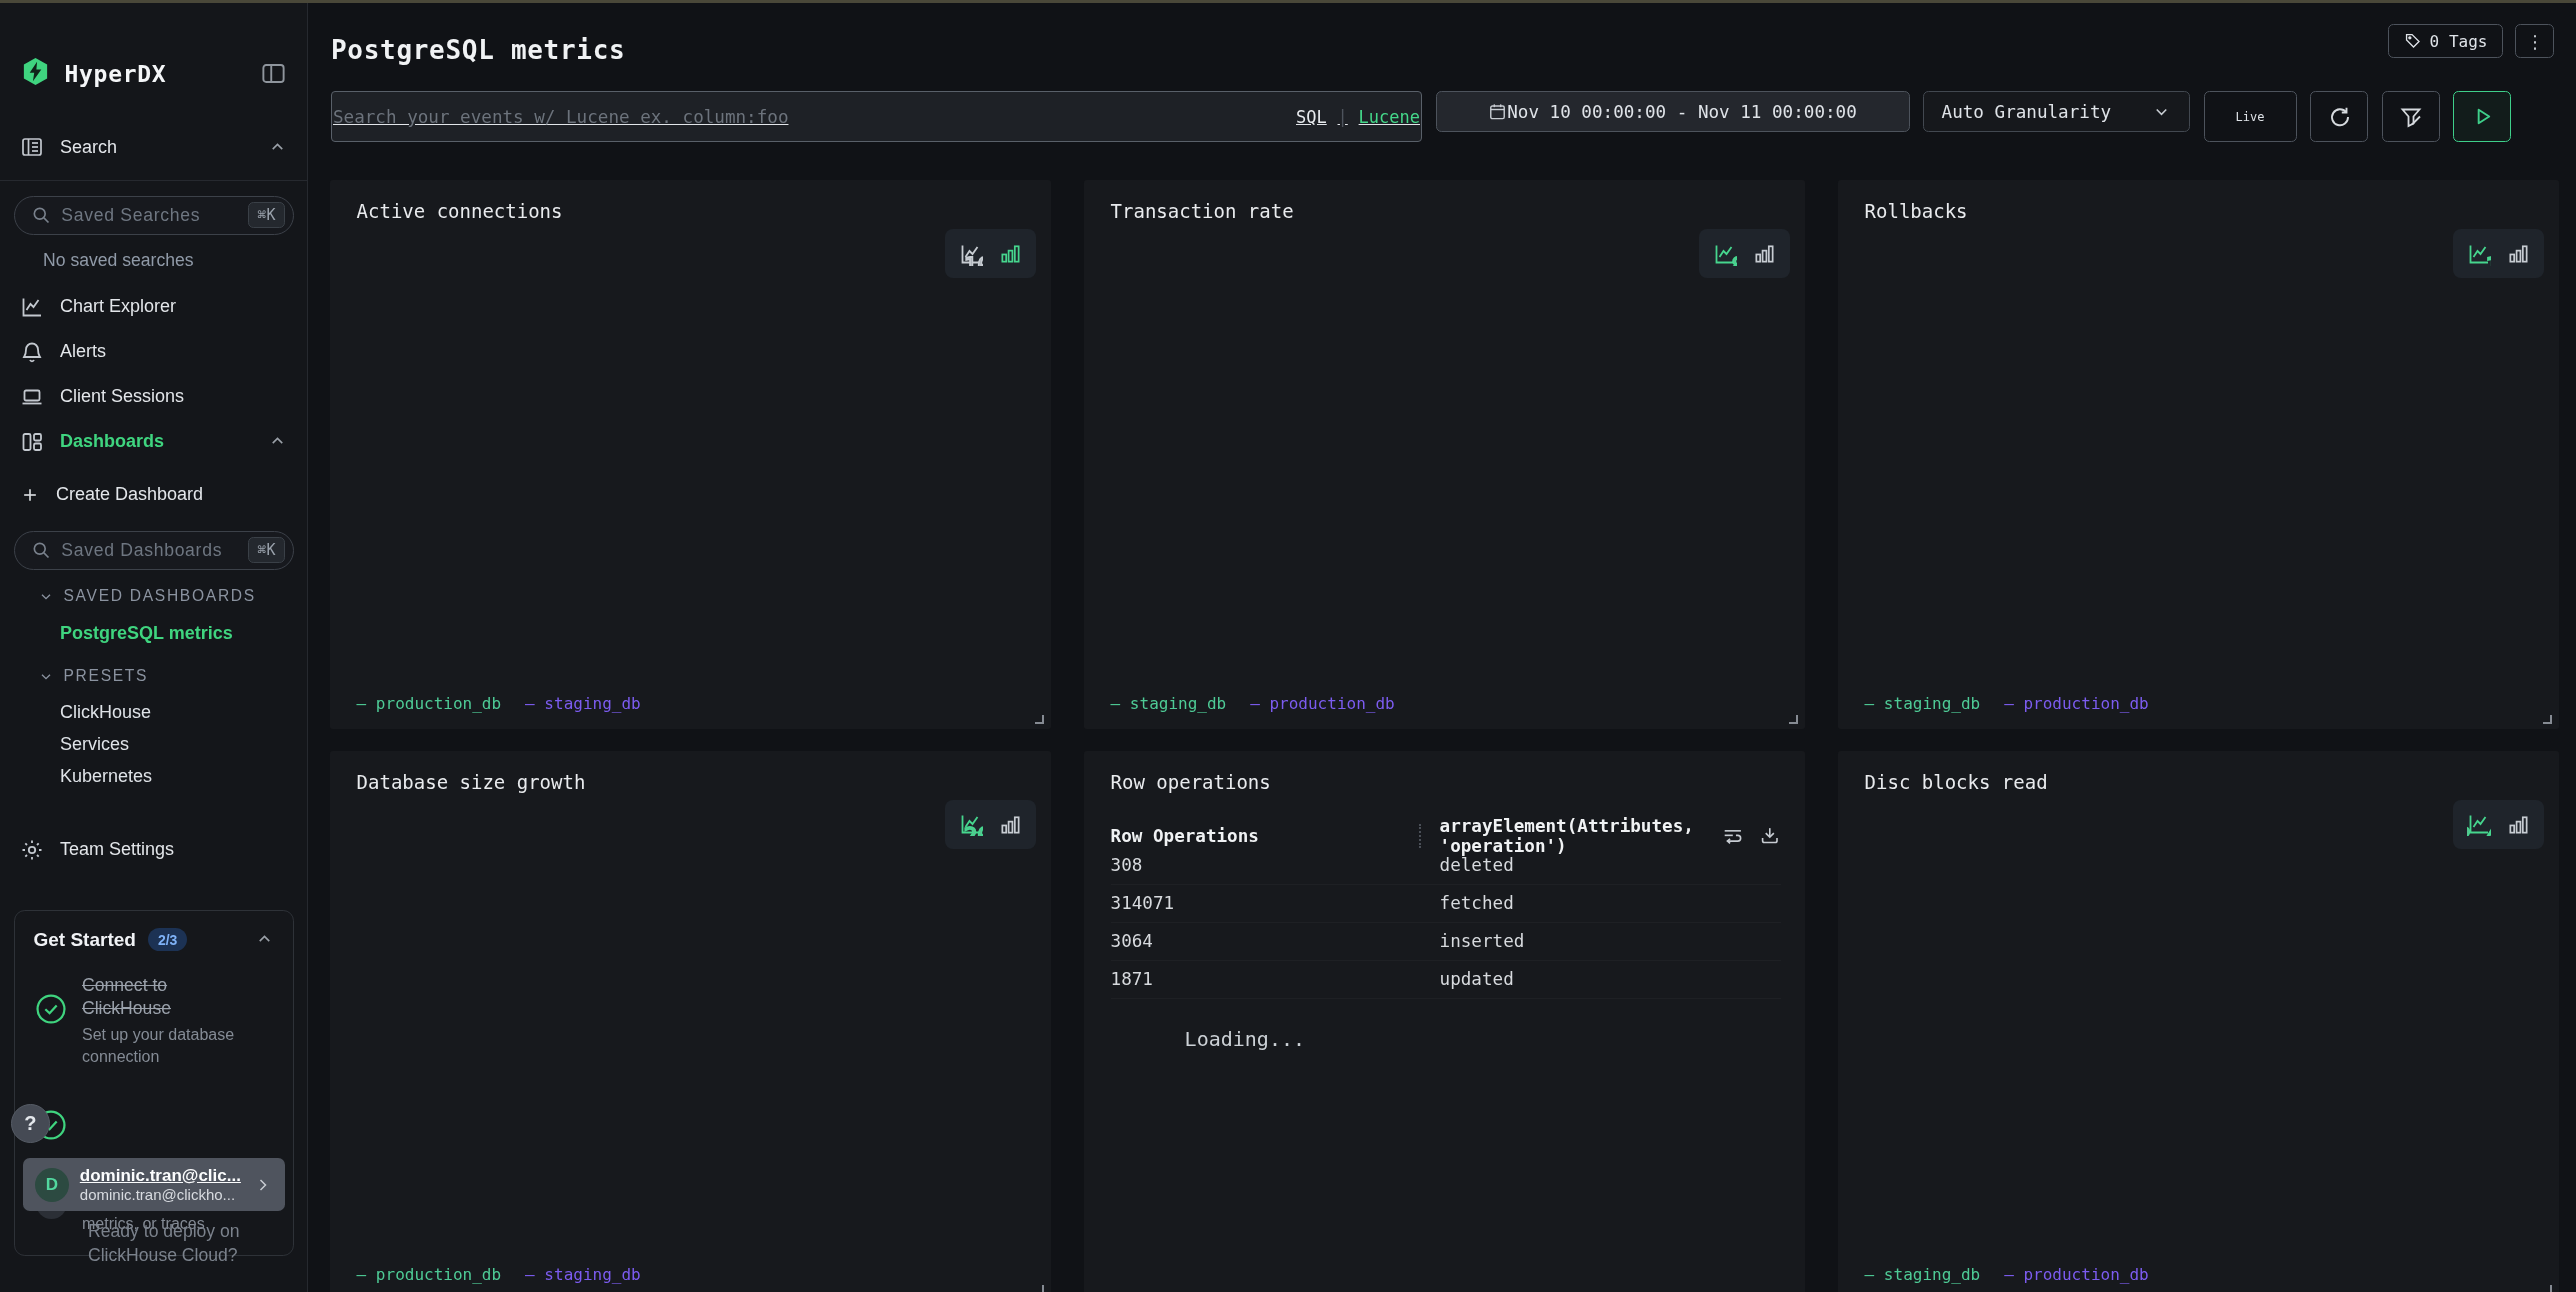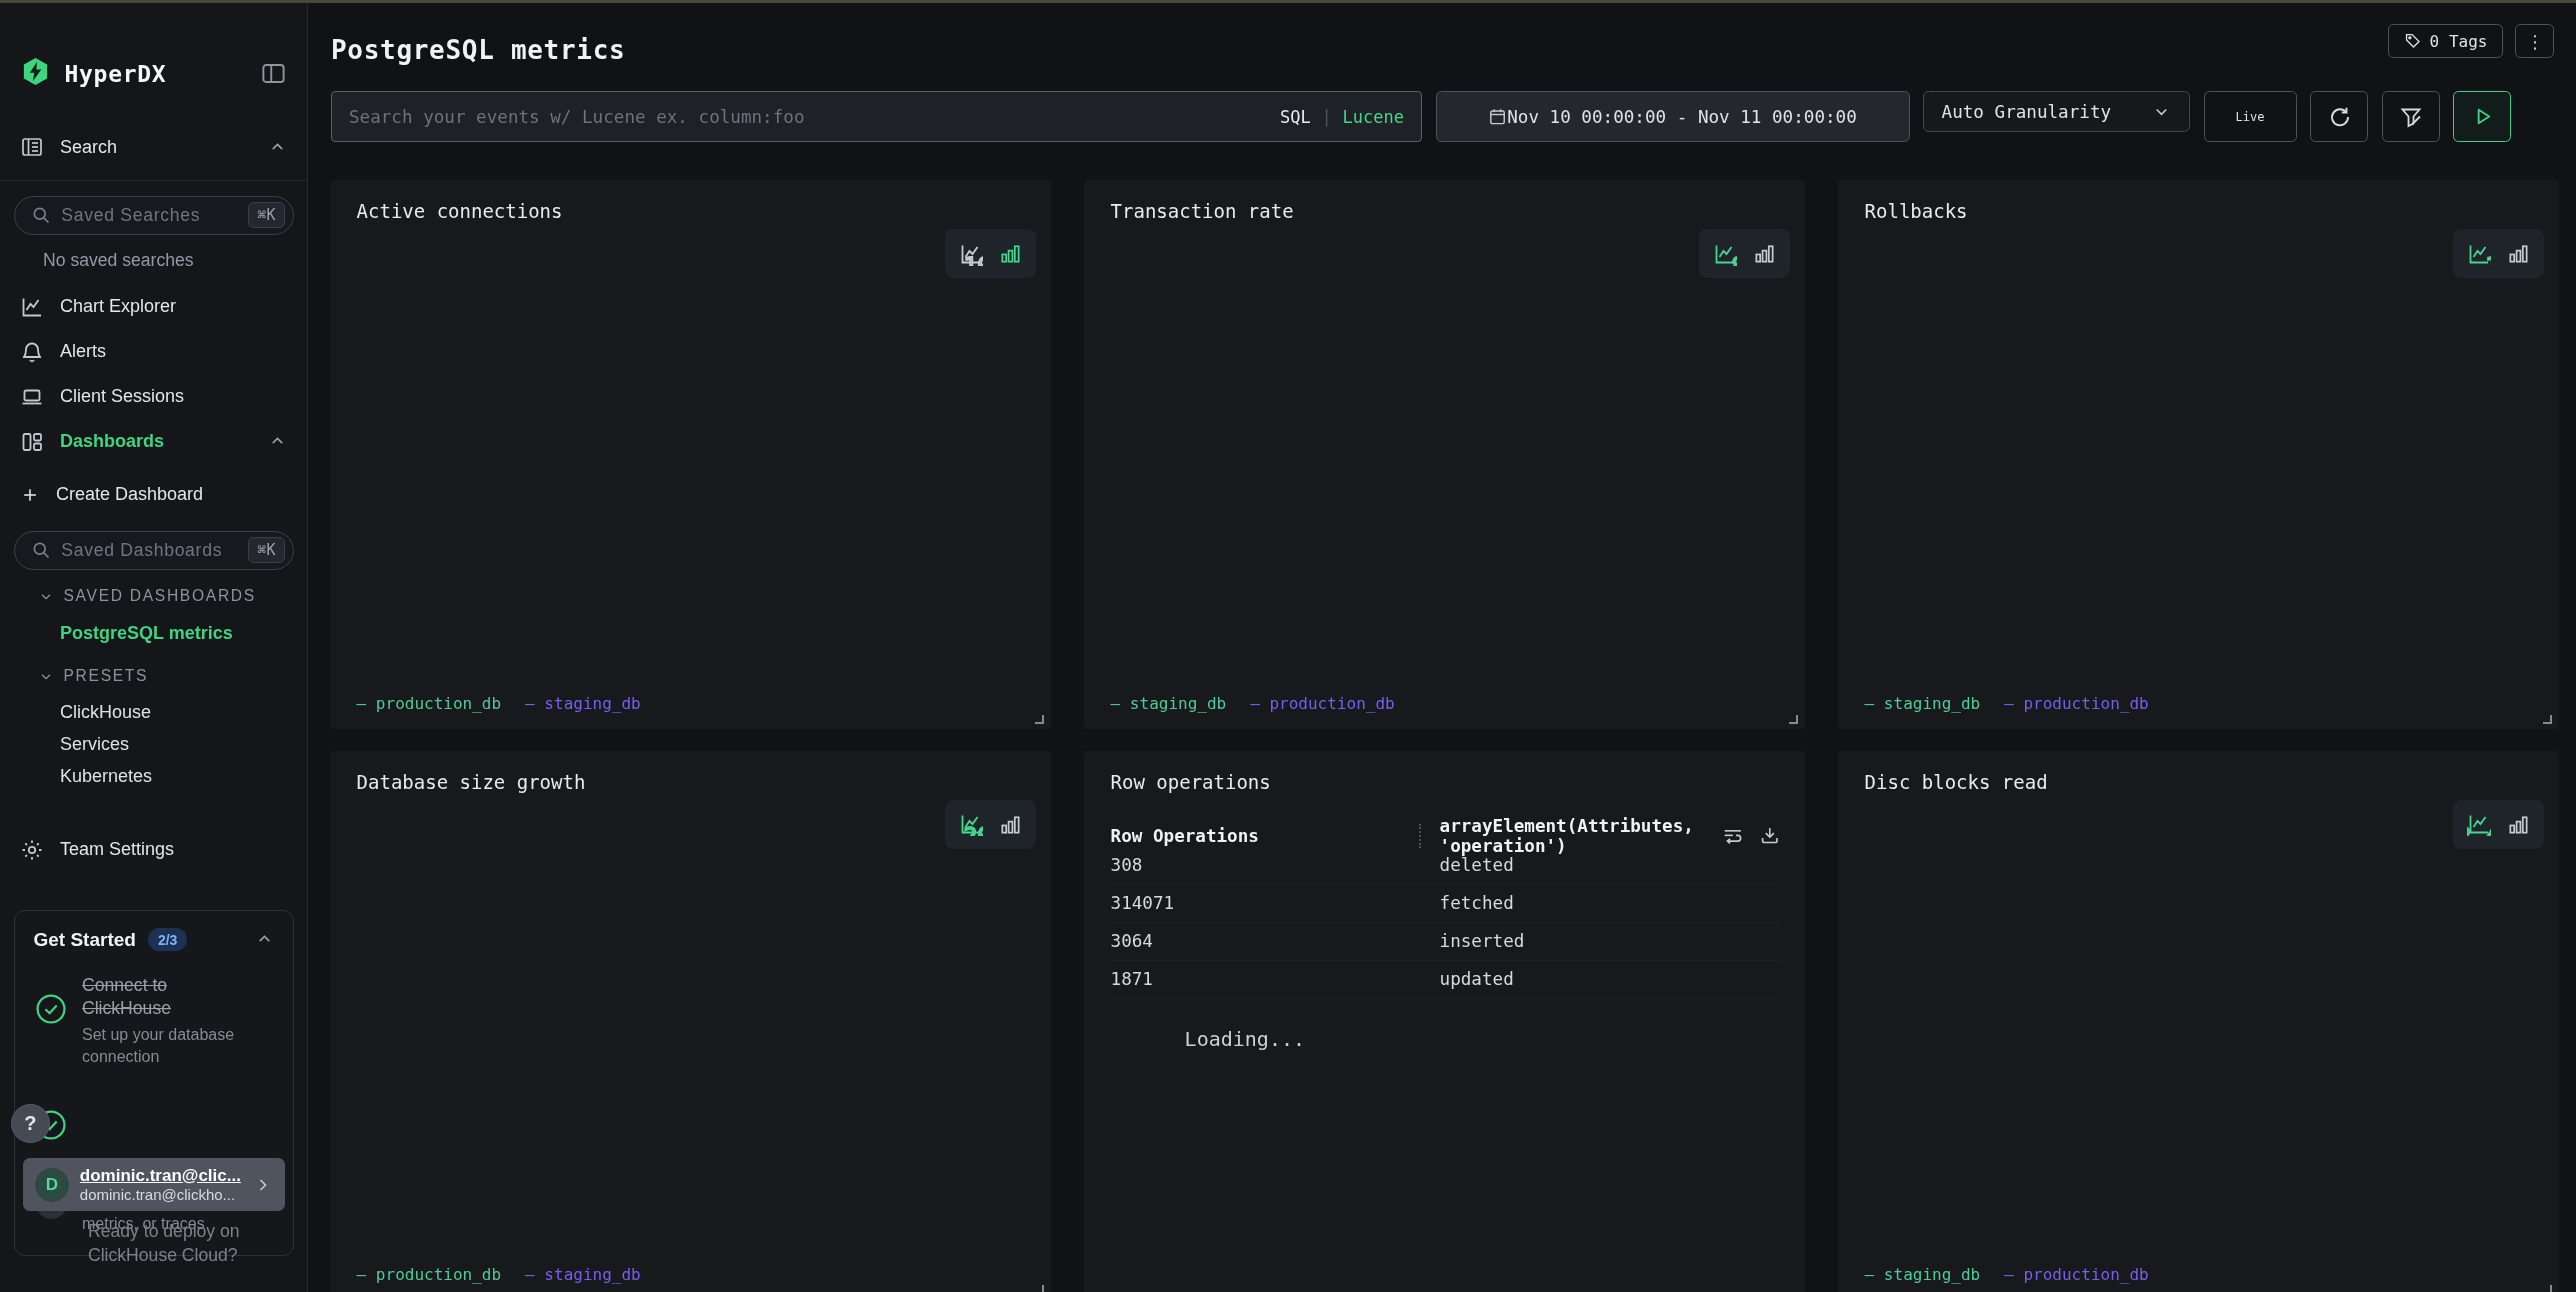--- a/index.html
+++ b/index.html
@@ -68,29 +68,29 @@
   .main { position:absolute; left:308px; top:0; width:2268px; height:1292px; }
   .page-title { position:absolute; left:23px; top:35px; font-family:"DejaVu Sans Mono", monospace; font-weight:bold; font-size:26px; color:#f0f2f4; letter-spacing:0.7px;}
   .top-actions { position:absolute; right:21.6px; top:24px; display:flex; gap:12px;}
   .btn { border:1.4px solid #4d535c; border-radius:5.4px; background:transparent; color:#dfe3e8;
     font-family:"DejaVu Sans Mono", monospace; display:flex; align-items:center; justify-content:center; cursor:pointer;}
   .tags-btn { height:34px; padding:0 15px; gap:8px; font-size:16px;}
   .kebab-btn { height:34px; width:39px; font-size:18px; color:#cdd2d8;}
 
   .controls { position:absolute; left:23px; top:91px; right:21px; display:flex; gap:13.5px;}
   .search-box { width:1091px; height:51px; background:#1e2126; border:1.4px solid #596069; border-radius:4px;
-    display:flex; align-items:center; padding:0 17px; gap:10.8px;}
+    display:flex; align-items:center; padding:0 1px; gap:10.8px;text-decoration:underline;}
   .search-box input { flex:1; background:transparent; border:none; outline:none; color:#e8ebee;
     font-family:"DejaVu Sans Mono", monospace; font-size:17.6px;}
   .search-box input::placeholder { color:#6c737c; }
   .mode { font-family:"DejaVu Sans Mono", monospace; font-size:17px;}
   .mode.sql { color:#e8ebee; }
   .mode.div { color:#4d535c; }
   .mode.lucene { color:#44d88a; }
-  .date-btn { width:474px; height:51px; background:#24272d; gap:0; font-size:17.6px; border-radius:5.4px;}
+  .date-btn { width:474px; height:41px; background:#24272d; gap:0; font-size:17.6px; border-radius:5.4px;}
   .gran-btn { width:267px; height:41px; border-color:#424850; background:#16181c; font-size:17.6px; justify-content:space-between; padding:0 17.6px;}
   .live-btn { width:93px; height:51px; font-size:12px;}
   .sq-btn { width:58px; height:51px; color:#d6dade;}
   .play-btn { border-color:#3ecf8a; background:rgba(62,207,138,0.05); color:#3ecf8a;}
 
   .grid { position:absolute; left:21.6px; top:180px; display:grid; grid-template-columns:repeat(3,721px); grid-auto-rows:549px; gap:21.6px 33px;}
   .panel { position:relative; background:#17191d; border-radius:2.7px; overflow:hidden;}
   .panel h2 { position:absolute; left:27px; top:20px; font-family:"DejaVu Sans Mono", monospace; font-weight:normal; font-size:19px; color:#e9ebee;}
   .toggle { position:absolute; right:15px; top:49px; width:91px; height:49px; background:#1f242b; border-radius:8px;
     display:flex; align-items:center; justify-content:center; gap:16px; z-index:3;}

